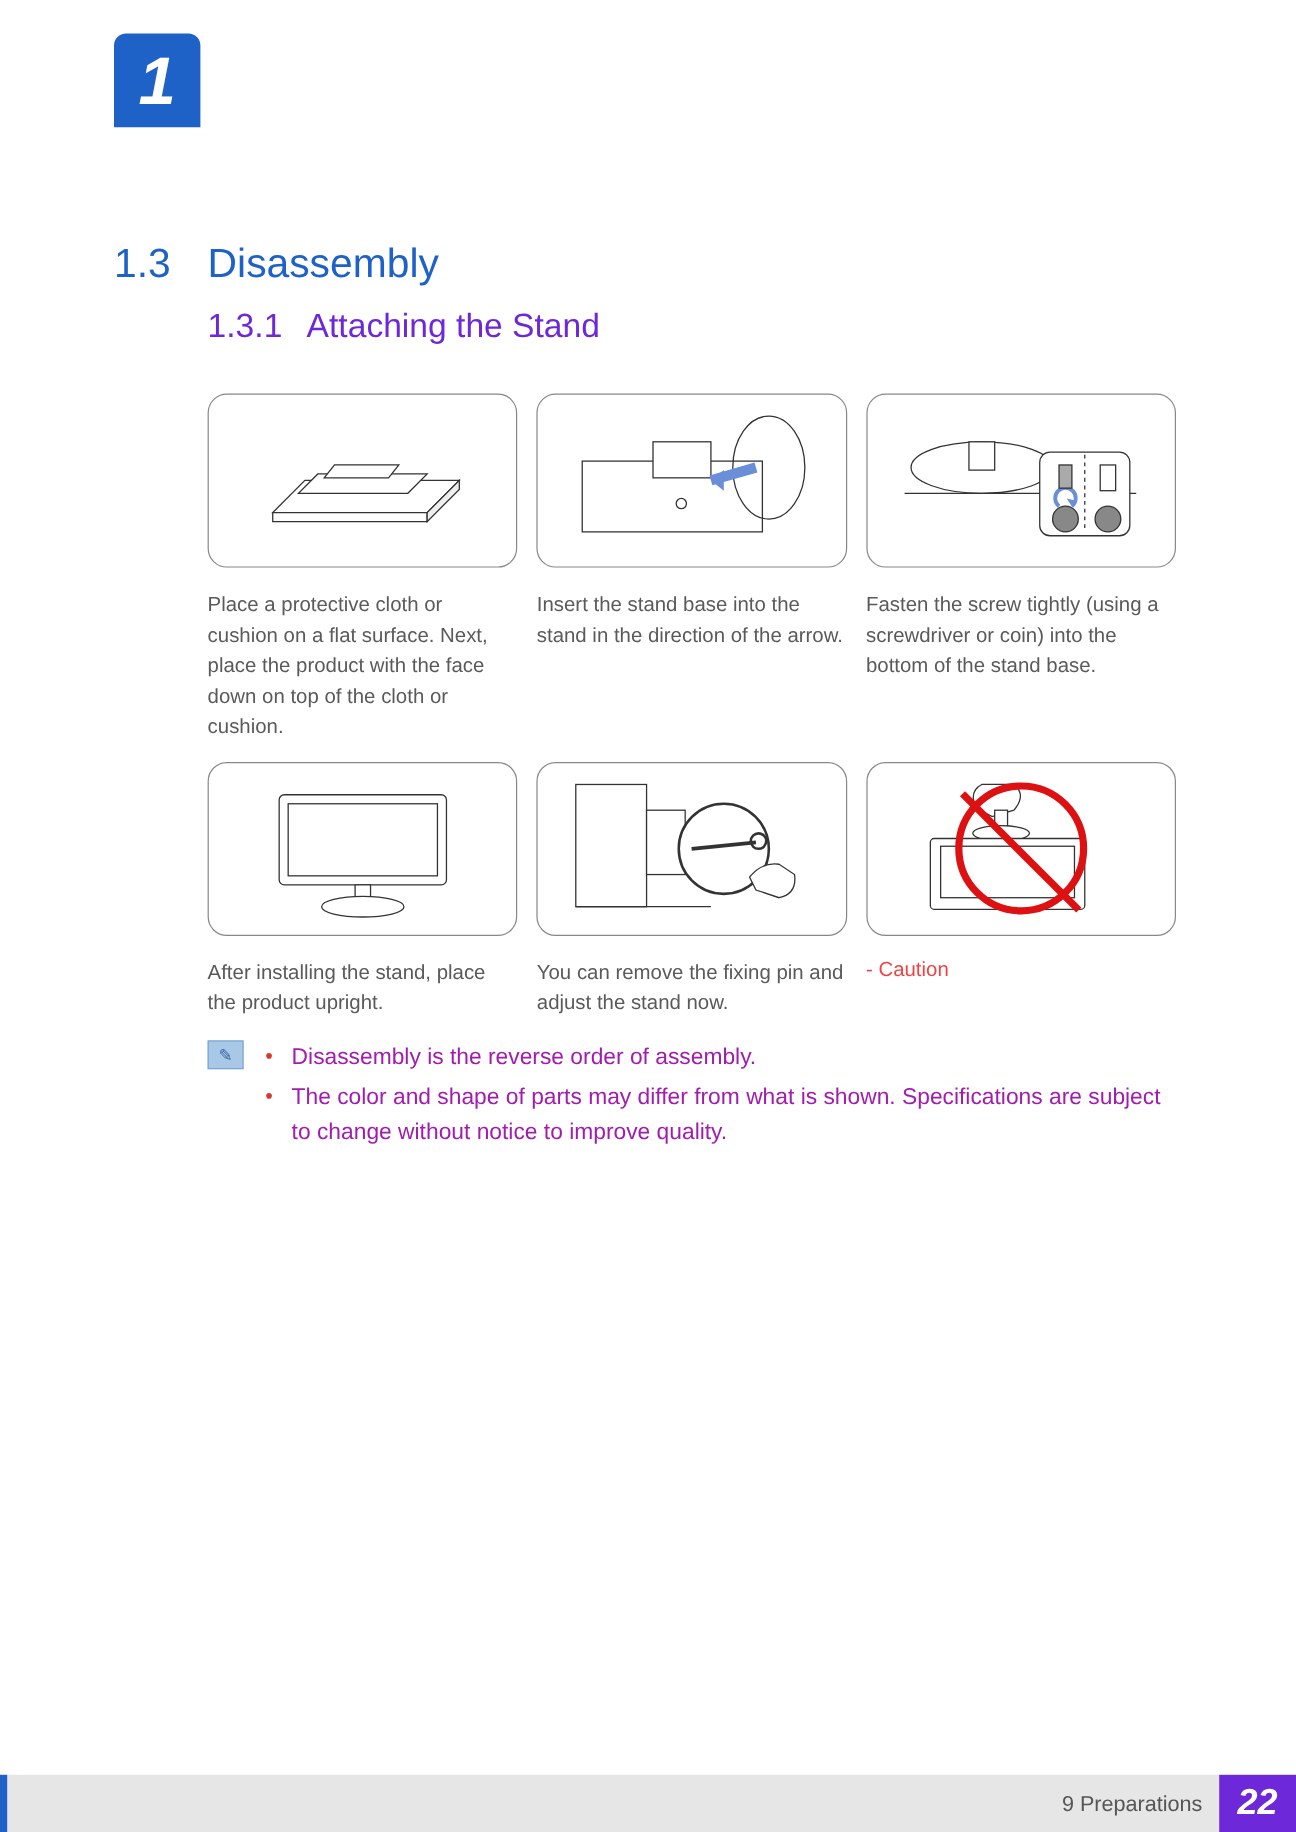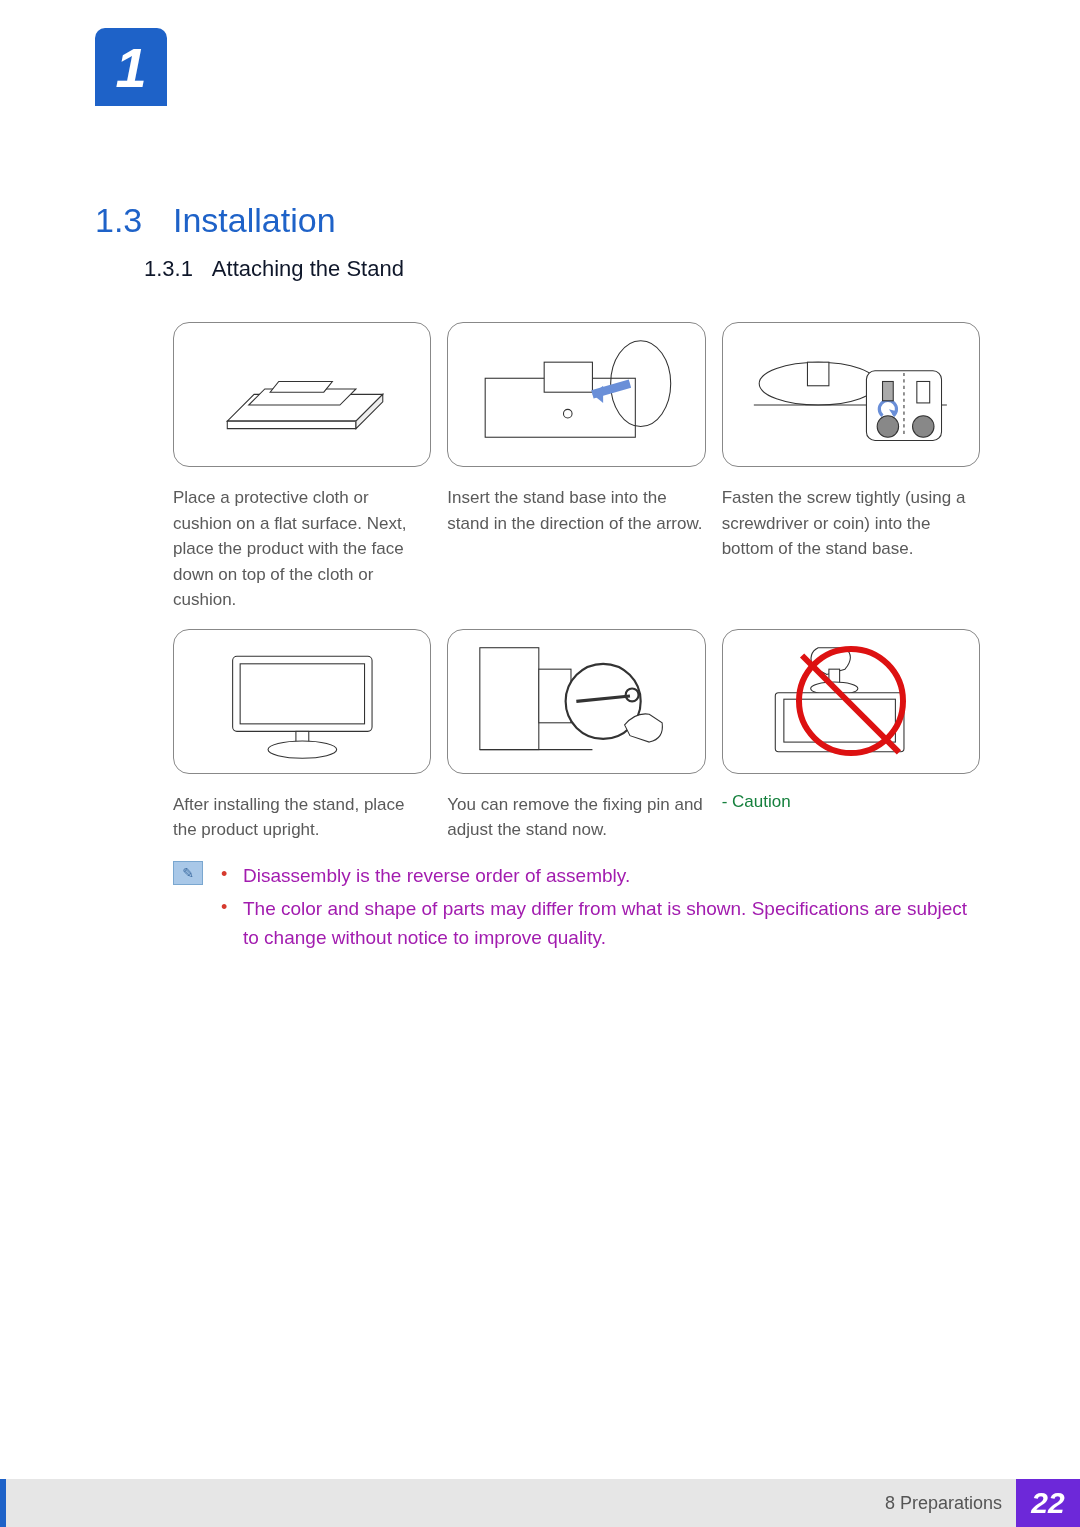--- a/index.html
+++ b/index.html
@@ -49,23 +49,23 @@
     font-weight: 500;
     width: 78px;
   }
   .section-title {
     color: #1e62c8;
     font-size: 34px;
     font-weight: 500;
   }
 
   .subsection {
-    margin-left: 49px;
-    color: #0f172a;
-    font-size: 22px;
+    margin-left: 78px;
+    color: #6d28d9;
+    font-size: 28px;
     font-weight: 500;
     margin-bottom: 40px;
   }
   .sub-num { margin-right: 14px; }
 
   .grid {
     margin-left: 78px;
     display: grid;
     grid-template-columns: repeat(3, 1fr);
     column-gap: 32px;
@@ -86,21 +86,21 @@
     position: relative;
     overflow: hidden;
   }
   .caption {
     font-size: 17px;
     line-height: 1.5;
     color: #5a5a5a;
   }
   .caution-label {
     font-size: 17px;
-    color: #15803d;
+    color: #ef4444;
     margin-bottom: 12px;
   }
 
   .notes {
     margin-left: 78px;
     margin-top: 18px;
     display: flex;
     align-items: flex-start;
   }
   .note-icon {
@@ -186,21 +186,21 @@
 <body>
 
 <div class="header">
   <div class="chapter-tab">1</div>
 </div>
 
 <div class="content">
 
   <div class="section">
     <div class="section-num">1.3</div>
-    <div class="section-title">Installation</div>
+    <div class="section-title">Disassembly</div>
   </div>
 
   <div class="subsection">
     <span class="sub-num">1.3.1</span>
     <span>Attaching the Stand</span>
   </div>
 
   <div class="grid">
 
     <div class="cell">
@@ -297,15 +297,15 @@
     <div class="note-icon">✎</div>
     <ul class="note-list">
       <li>Disassembly is the reverse order of assembly.</li>
       <li>The color and shape of parts may differ from what is shown. Specifications are subject to change without notice to improve quality.</li>
     </ul>
   </div>
 
 </div>
 
 <div class="footer">
-  <div class="footer-bar">8 Preparations</div>
+  <div class="footer-bar">9 Preparations</div>
   <div class="footer-page">22</div>
 </div>
 
 </body></html>

